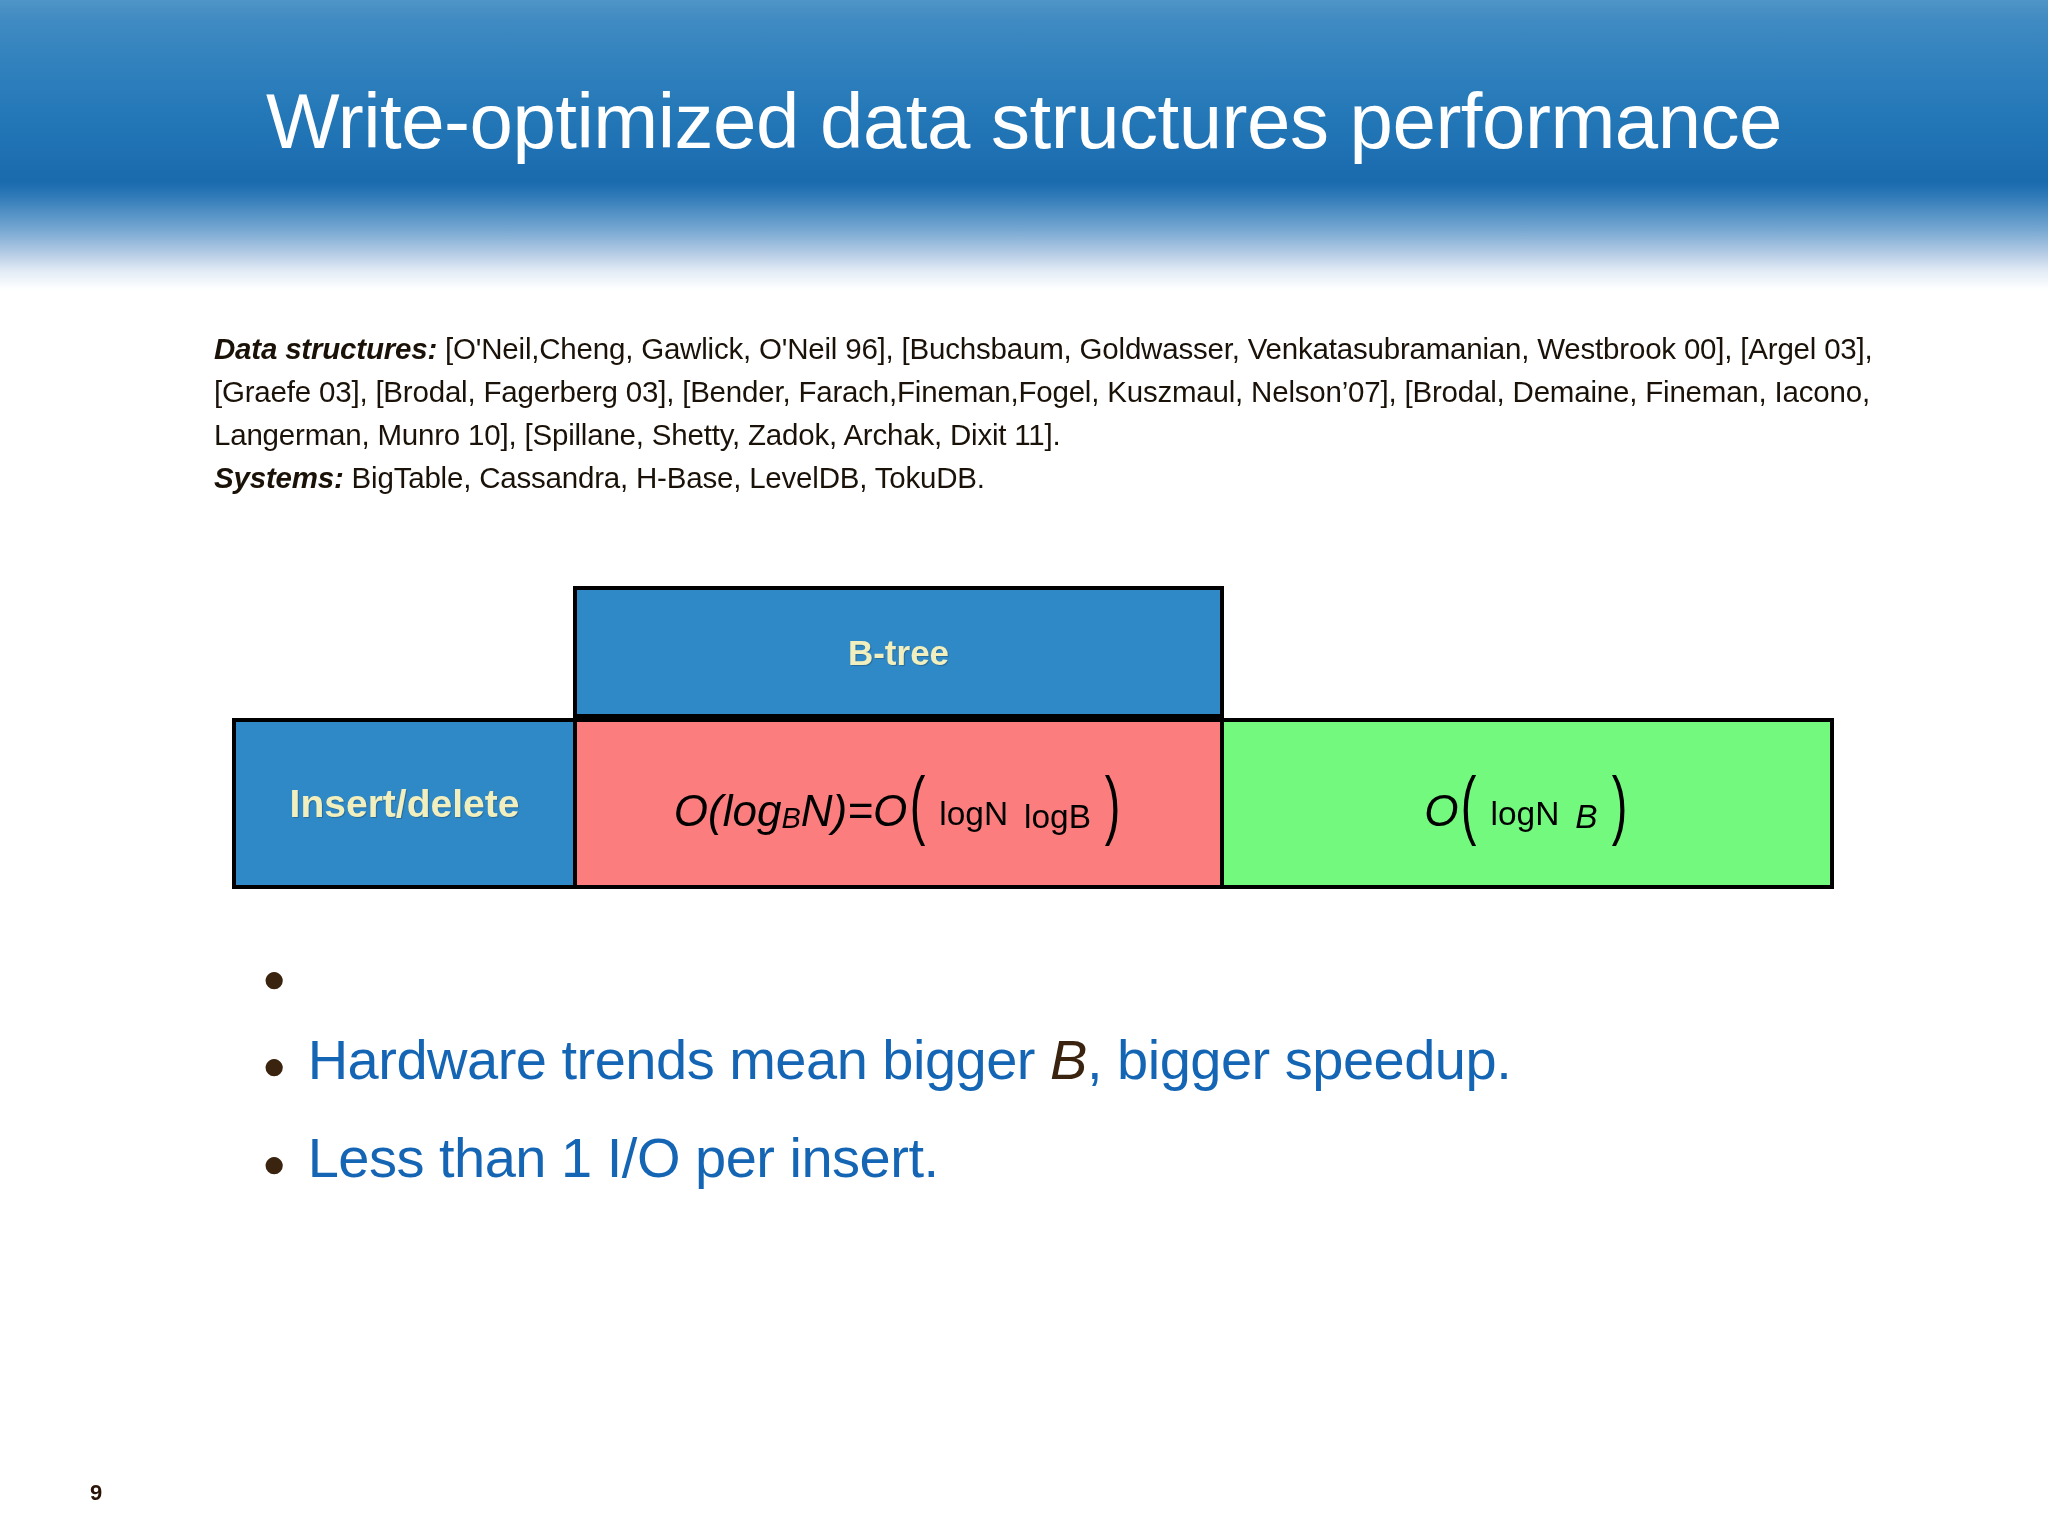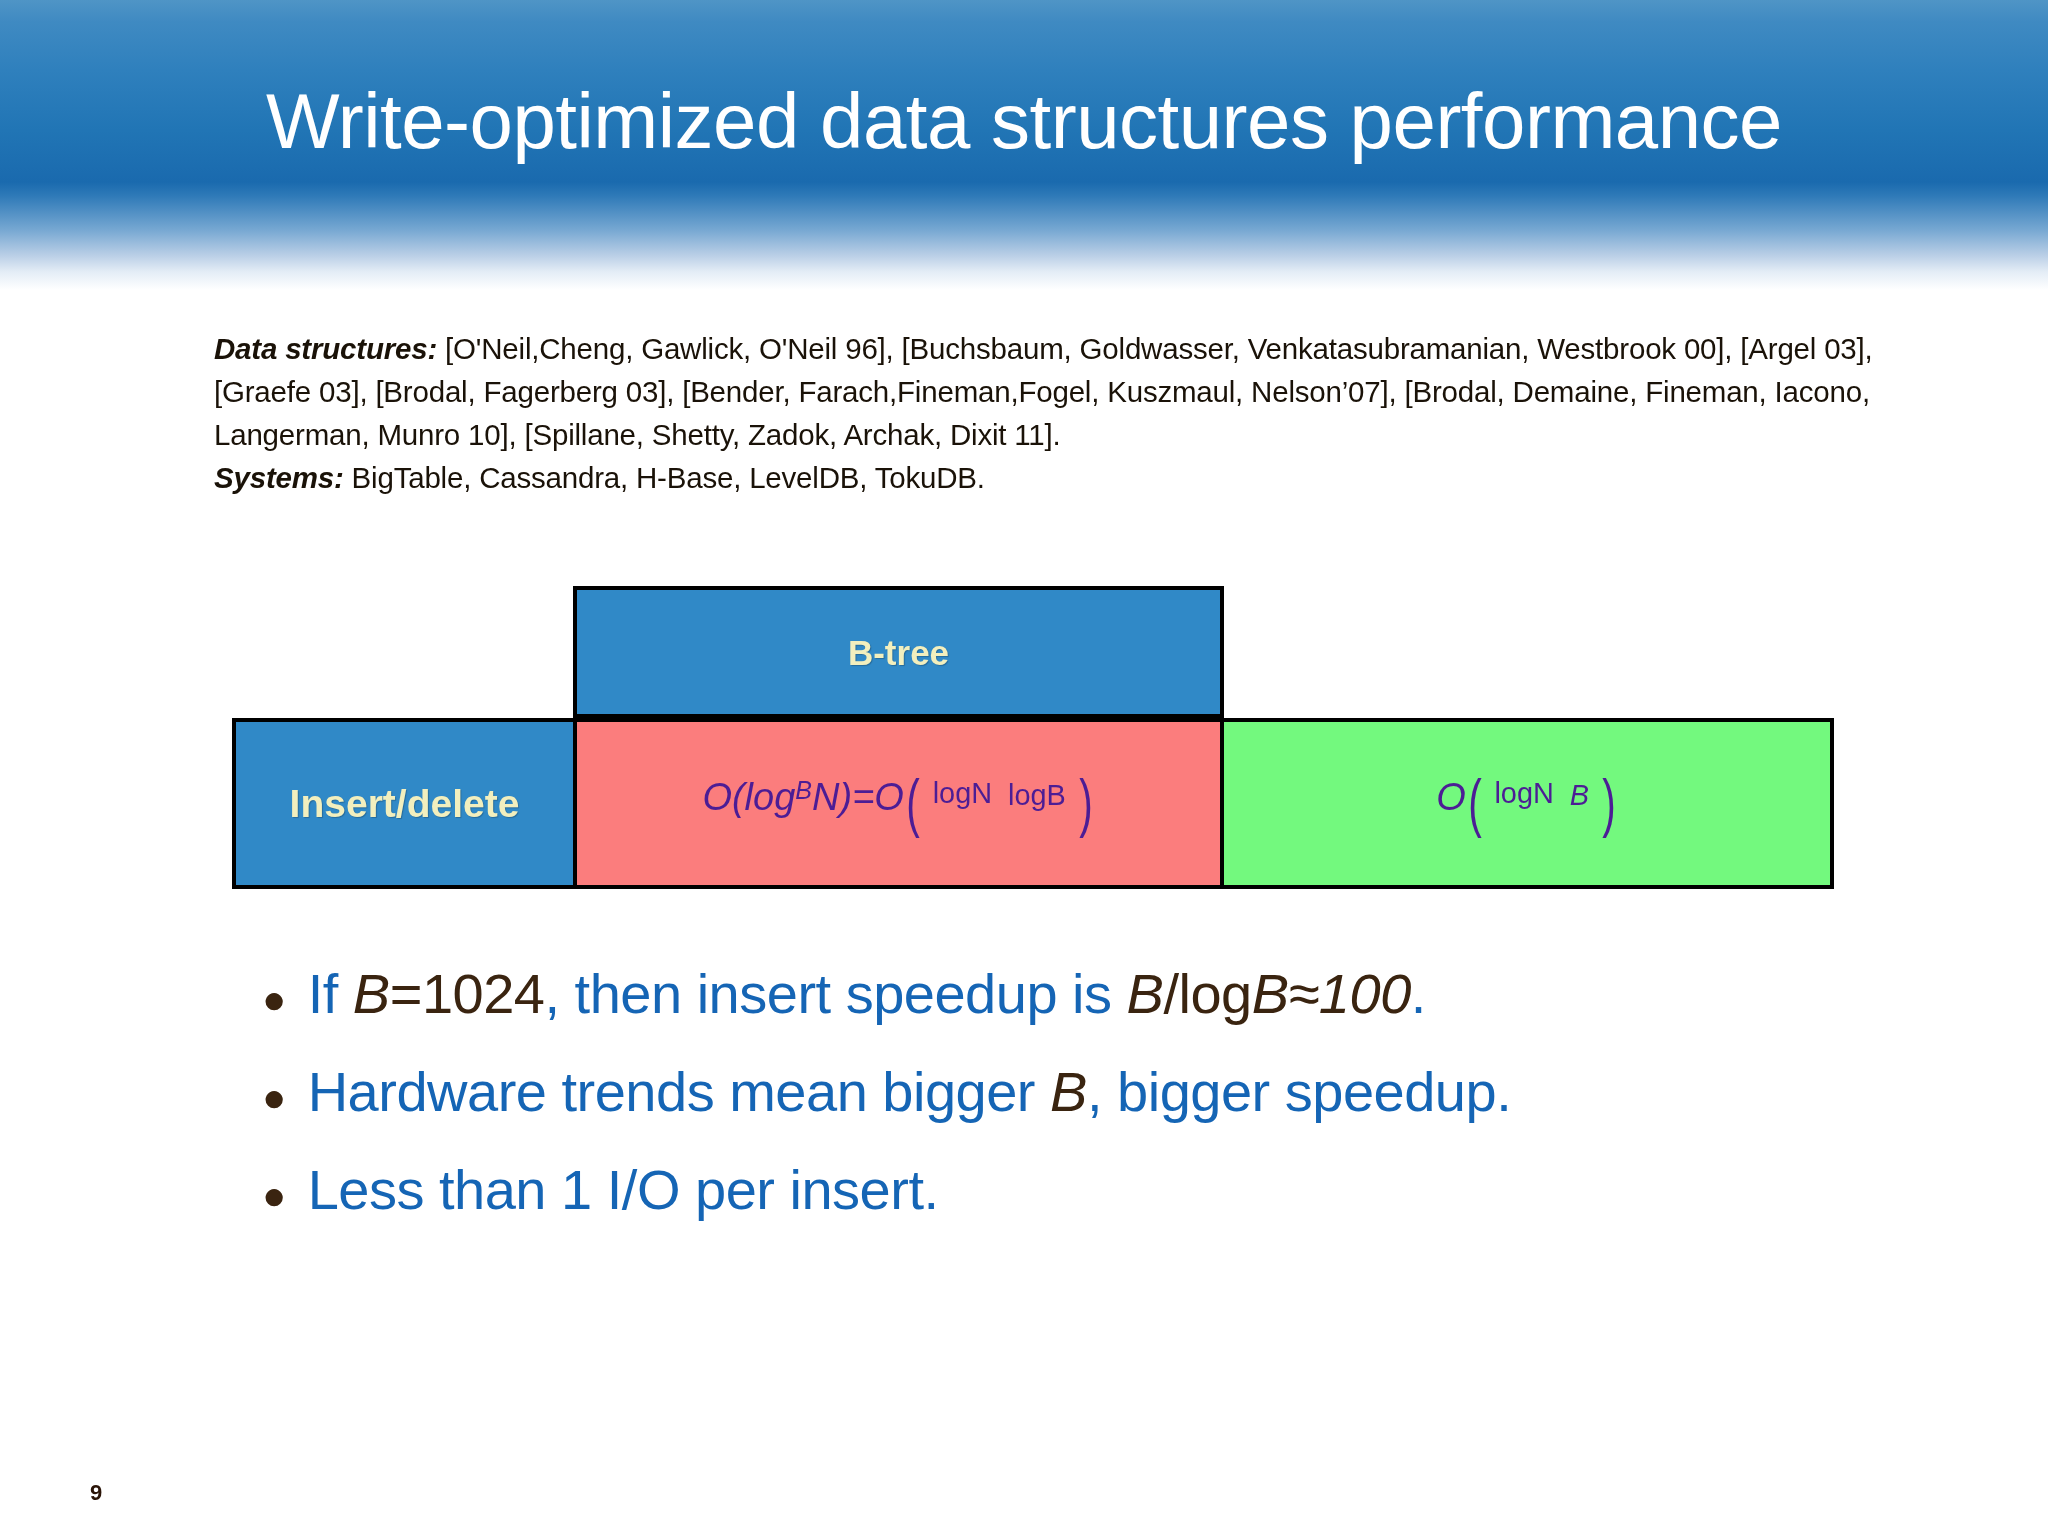--- a/index.html
+++ b/index.html
@@ -119,24 +119,24 @@
   }
   .rowlabel-text {
     color: #f2efbe;
     font-weight: bold;
     font-size: 39px;
     text-shadow: 1px 1px 1px rgba(0,0,0,0.22);
   }
 
   
   .math {
-    color: #4c1d95;
-    font-size: 38px;
+    color: #000000;
+    font-size: 44px;
     display: flex;
-    align-items: flex-start;
+    align-items: flex-end;
     justify-content: center;
     white-space: nowrap;
     line-height: 1;
   }
   .math i { font-style: italic; }
   .math .sub {
     font-style: italic;
     font-size: 0.66em;
     vertical-align: -0.28em;
     display: inline-block;
@@ -265,21 +265,20 @@
           </span>
             <span class="paren">)</span>
           </span>
       </div>
     </div>
   </div>
 
   <div class="bullets">
     <div class="bullet">
       <span class="bullet-dot">●</span>
-      <span class="bullet-text"><span>If </span><span class="var">B</span><span class="dark">=1024</span><span>, then insert speedup is </span><span class="var">B</span><span class="dark">/log</span><span class="var">B</span><span class="var">≈100</span><span>.</span></span>
     </div>
     <div class="bullet">
       <span class="bullet-dot">●</span>
       <span class="bullet-text"><span>Hardware trends mean bigger </span><span class="var">B</span><span>, bigger speedup.</span></span>
     </div>
     <div class="bullet">
       <span class="bullet-dot">●</span>
       <span class="bullet-text"><span>Less than 1 I/O per insert.</span></span>
     </div>
   </div>

